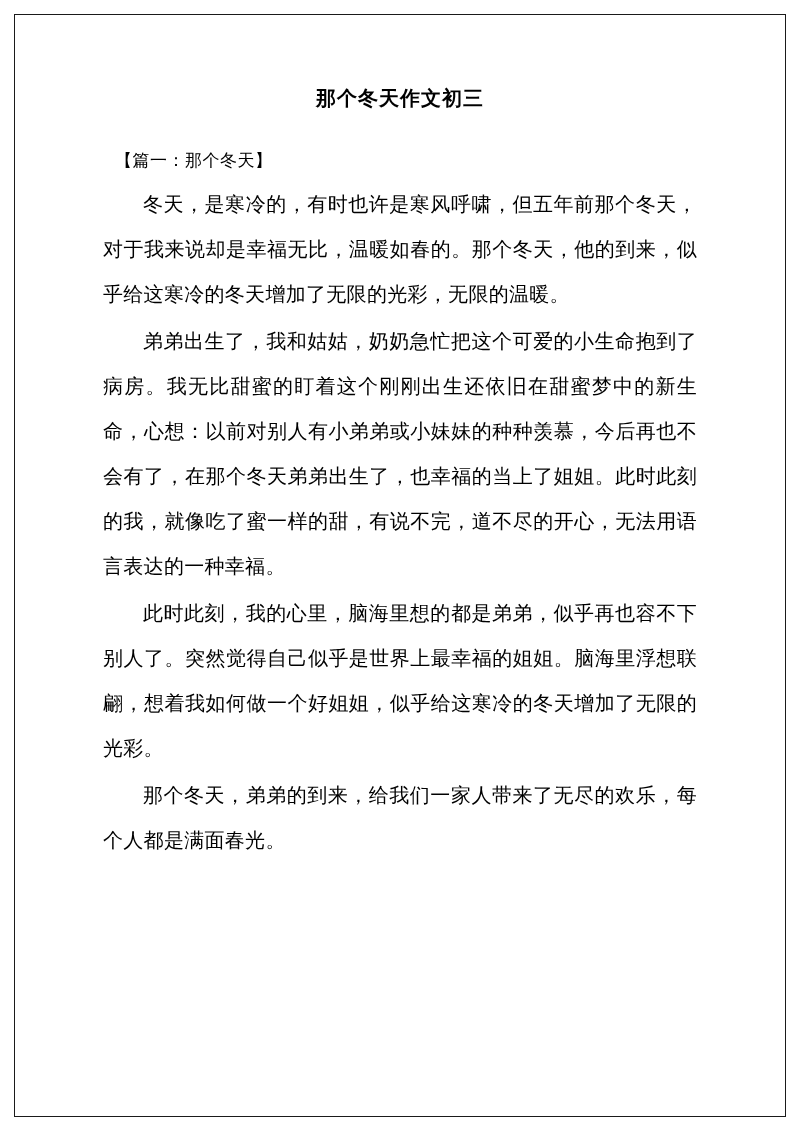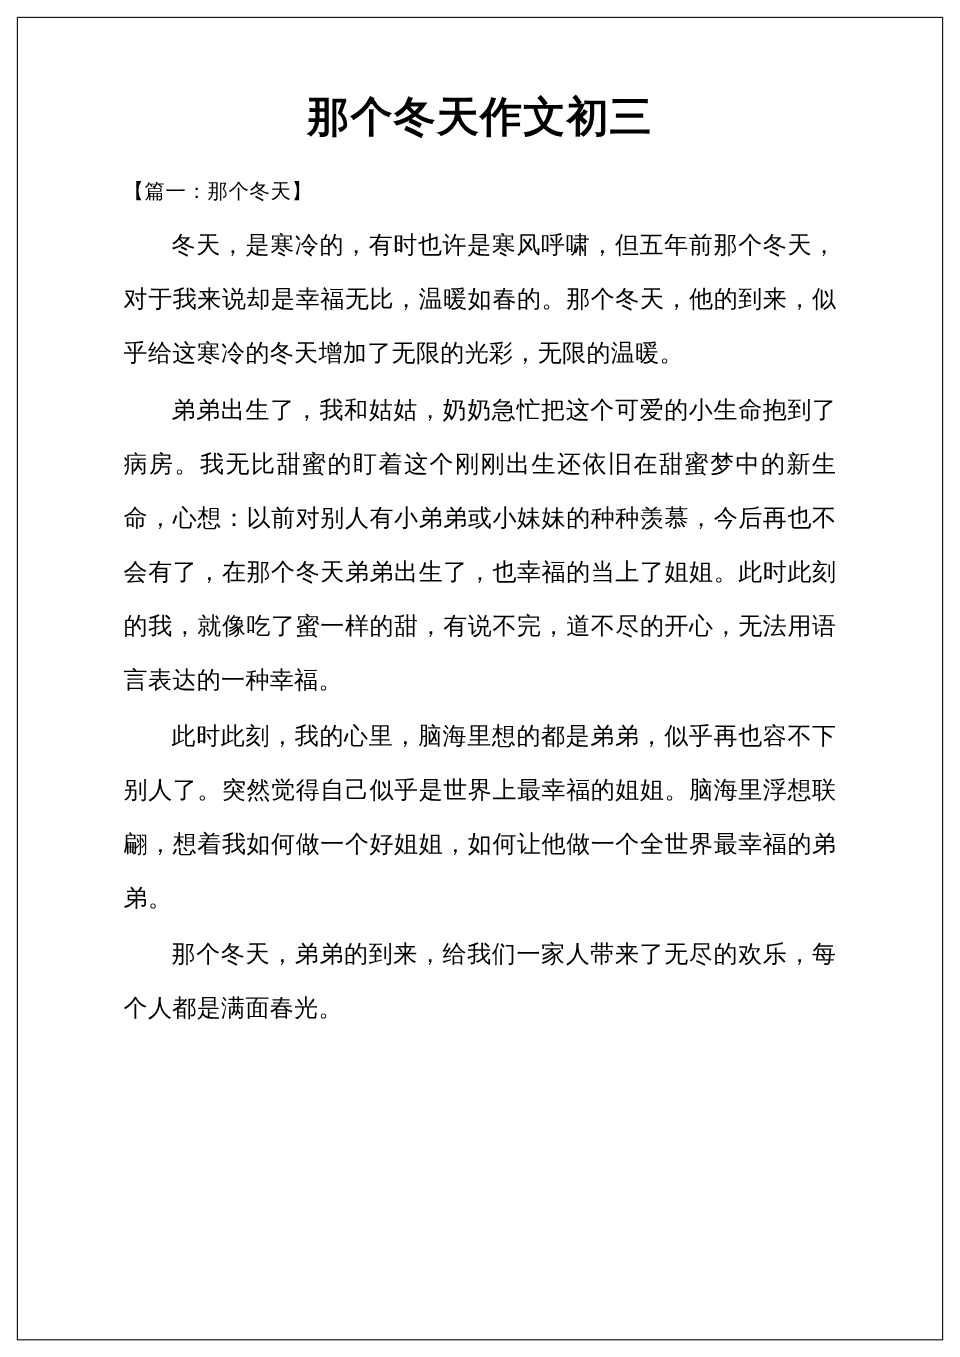--- a/index.html
+++ b/index.html
@@ -30,33 +30,33 @@
   }
   .content {
     position: absolute;
     left: 103px;
     top: 78px;
     width: 594px;
   }
   .doc-title {
     font-family: "DejaVu Sans", sans-serif;
     font-weight: bold;
-    font-size: 35px;
+    font-size: 20px;
     line-height: 40px;
     text-align: center;
     color: #000000;
     letter-spacing: 1px;
     margin: 0 0 24px 0;
   }
   .section-head {
     font-family: "DejaVu Serif", serif;
     font-size: 17px;
     line-height: 36px;
     color: #000000;
-    margin: 0 0 4px 0;
+    margin: 0 0 4px 12px;
     letter-spacing: 0.5px;
   }
   .para {
     font-family: "DejaVu Serif", serif;
     font-size: 20px;
     line-height: 45px;
     color: #000000;
     text-align: justify;
     text-justify: inter-ideograph;
     text-indent: 2em;
@@ -67,16 +67,16 @@
 </head>
 <body>
 
 <div class="page">
   <div class="page-border"></div>
   <div class="content">
     <h1 class="doc-title">那个冬天作文初三</h1>
     <p class="section-head">【篇一：那个冬天】</p>
     <p class="para">冬天，是寒冷的，有时也许是寒风呼啸，但五年前那个冬天，对于我来说却是幸福无比，温暖如春的。那个冬天，他的到来，似乎给这寒冷的冬天增加了无限的光彩，无限的温暖。</p>
     <p class="para">弟弟出生了，我和姑姑，奶奶急忙把这个可爱的小生命抱到了病房。我无比甜蜜的盯着这个刚刚出生还依旧在甜蜜梦中的新生命，心想：以前对别人有小弟弟或小妹妹的种种羡慕，今后再也不会有了，在那个冬天弟弟出生了，也幸福的当上了姐姐。此时此刻的我，就像吃了蜜一样的甜，有说不完，道不尽的开心，无法用语言表达的一种幸福。</p>
-    <p class="para">此时此刻，我的心里，脑海里想的都是弟弟，似乎再也容不下别人了。突然觉得自己似乎是世界上最幸福的姐姐。脑海里浮想联翩，想着我如何做一个好姐姐，如何让他做一个全世界最幸福的弟弟。</p>
+    <p class="para">此时此刻，我的心里，脑海里想的都是弟弟，似乎再也容不下别人了。突然觉得自己似乎是世界上最幸福的姐姐。脑海里浮想联翩，想着我如何做一个好姐姐，似乎给这寒冷的冬天增加了无限的光彩。</p>
     <p class="para">那个冬天，弟弟的到来，给我们一家人带来了无尽的欢乐，每个人都是满面春光。</p>
   </div>
 </div>
 
 </body></html>

